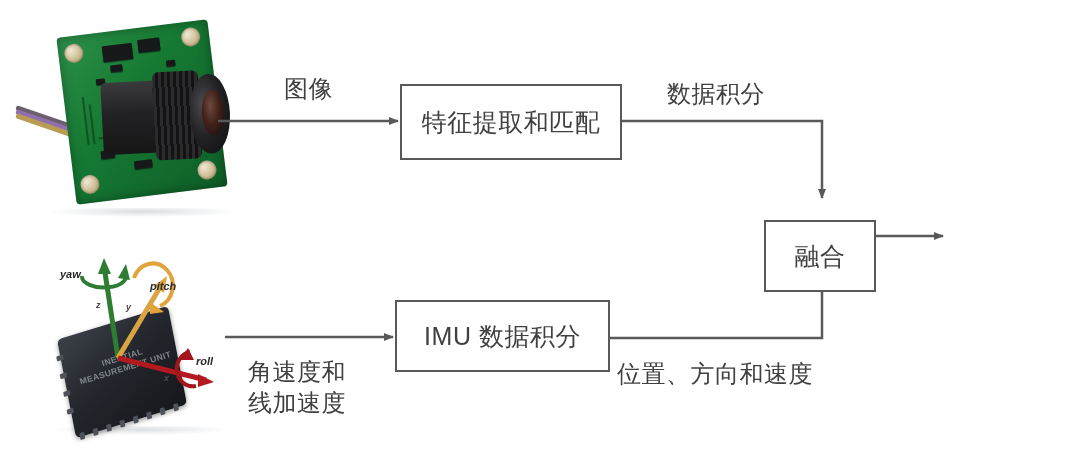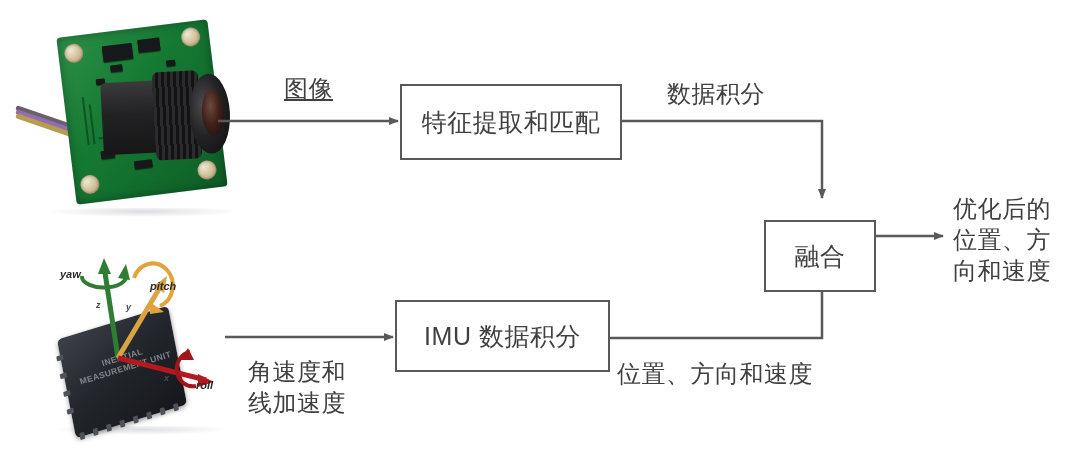--- a/index.html
+++ b/index.html
@@ -42,21 +42,21 @@
   
   .edge-label {
     position: absolute;
     color: #404040;
     font-size: 24px;
     font-weight: 500;
     line-height: 29px;
     white-space: pre-line;
     letter-spacing: 0.5px;
   }
-  #lbl-image     { left: 284px; top: 74px; text-decoration: underline; }
+  #lbl-image     { left: 284px; top: 74px; }
   #lbl-imgfeat   { left: 667px; top: 79px; }
   #lbl-posout    { left: 953px; top: 193px; line-height: 31px; }
   #lbl-angvel    { left: 248px; top: 358px; line-height: 31px; font-family: Liberation Mono, monospace; }
   #lbl-posvel    { left: 617px; top: 359px; }
 
   
   #wires { position: absolute; left: 0; top: 0; width: 1080px; height: 455px; }
 
   
   #cam-wrap { left: 8px; top: 12px; width: 250px; height: 200px; }
@@ -138,21 +138,21 @@
     text-align: center; letter-spacing: 0.4px;
     transform: rotate(-17deg);
     opacity: 0.78;
   }
   #imu-axes { position: absolute; left: 0; top: 0; width: 215px; height: 205px; }
   .axis-cap {
     position: absolute; font-size: 11px; font-weight: 700; font-style: italic;
   }
   #cap-yaw   { left: 22px; top: 28px; color: #2a2a2a; }
   #cap-pitch { left: 112px; top: 40px; color: #2a2a2a; }
-  #cap-roll  { left: 158px; top: 115px; color: #2a2a2a; margin-top: 24px; }
+  #cap-roll  { left: 158px; top: 115px; color: #2a2a2a; }
   .axis-small {
     position: absolute; font-size: 9px; font-style: italic; color: #4a4a4a; font-weight: 700;
   }
   #ax-z { left: 58px; top: 60px; }
   #ax-y { left: 88px; top: 62px; }
   #ax-x { left: 126px; top: 133px; }
 </style>
 </head>
 <body>
 
@@ -267,20 +267,17 @@
   <div class="proc-box" id="box-imu">
     <span class="proc-label">IMU 数据积分</span>
   </div>
 
   <div class="proc-box" id="box-fusion">
     <span class="proc-label">融合</span>
   </div>
 
   <div class="edge-label" id="lbl-image">图像</div>
   <div class="edge-label" id="lbl-imgfeat">数据积分</div>
-  <div class="edge-label" id="lbl-posout">优化后的
-位置、方
-向和速度</div>
   <div class="edge-label" id="lbl-angvel">角速度和
 线加速度</div>
   <div class="edge-label" id="lbl-posvel">位置、方向和速度</div>
 
 </div>
 
 </body></html>

